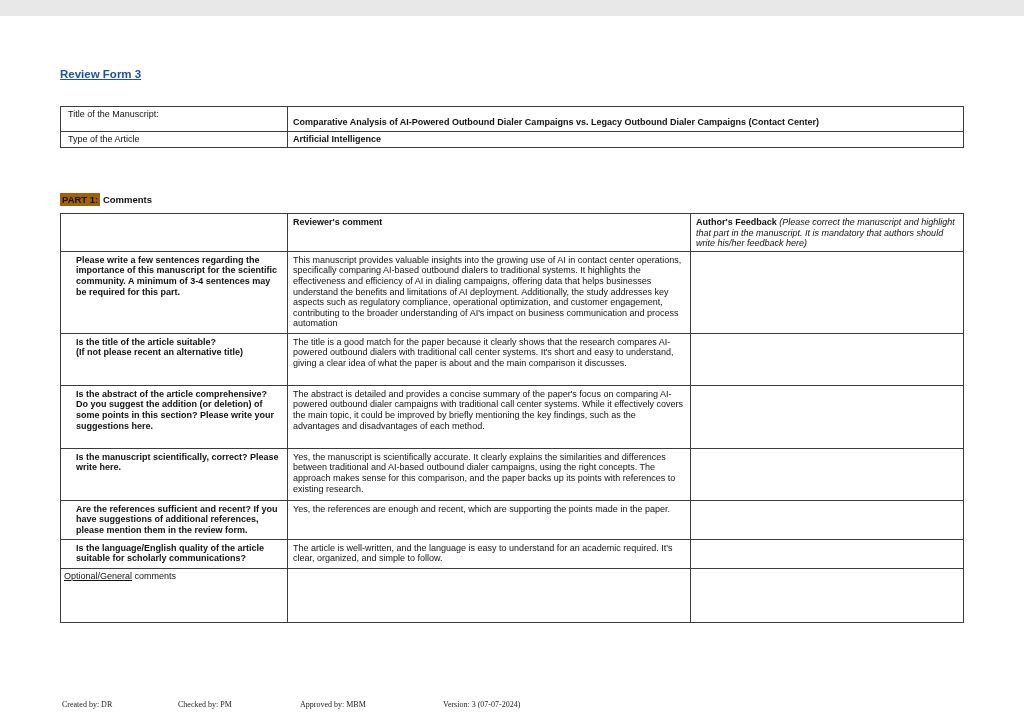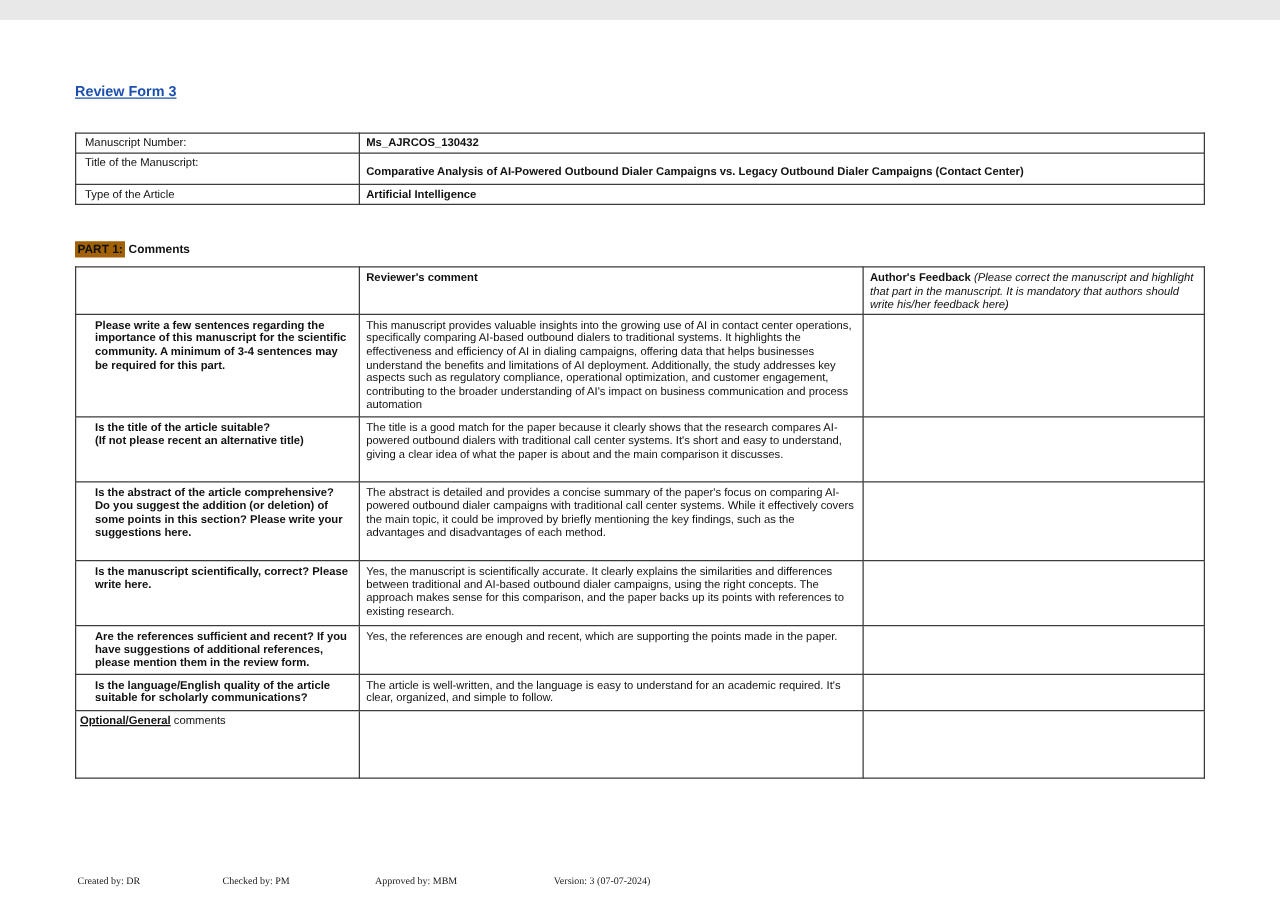--- a/index.html
+++ b/index.html
@@ -56,21 +56,21 @@
   .comments-table td.question {
     font-weight: bold;
     padding: 3px 8px 2px 15px;
     white-space: pre-line;
   }
   .comments-table td.comment { padding: 3px 6px 2px 5px; }
   .comments-table td.feedback { padding: 2px 5px; }
   .comments-table .col-head { font-weight: bold; padding-top: 3px; }
   .feedback-note { font-weight: normal; font-style: italic; }
   .optional-cell { font-weight: normal; padding: 2px 5px 2px 3px; }
-  .optional-cell .em { font-weight: bold; text-decoration: underline; }
+  .optional-cell .em { font-weight: normal; text-decoration: underline; }
   
   .footer-item {
     position: absolute;
     top: 684px;
     font-family: "Liberation Serif", serif;
     font-size: 8px;
     color: #222;
   }
   .f1 { left: 62px; } .f2 { left: 178px; } .f3 { left: 300px; } .f4 { left: 443px; }
 </style>
@@ -80,24 +80,20 @@
 <div class="page">
 
   <div class="doc-title">Review Form 3</div>
 
   <table class="info-table">
     <colgroup>
         <col style="width:227px">
         <col style="width:676px">
       </colgroup>
     <tbody>
-    <tr style="height:13px">
-      <td class="label">Manuscript Number:</td>
-      <td class="value">Ms_AJRCOS_130432</td>
-    </tr>
     <tr class="title-row" style="height:25px">
       <td class="label">Title of the Manuscript:</td>
       <td class="value">Comparative Analysis of AI-Powered Outbound Dialer Campaigns vs. Legacy Outbound Dialer Campaigns (Contact Center)</td>
     </tr>
     <tr style="height:16px">
       <td class="label">Type of the Article</td>
       <td class="value">Artificial Intelligence</td>
     </tr>
   </tbody>
     </table>

